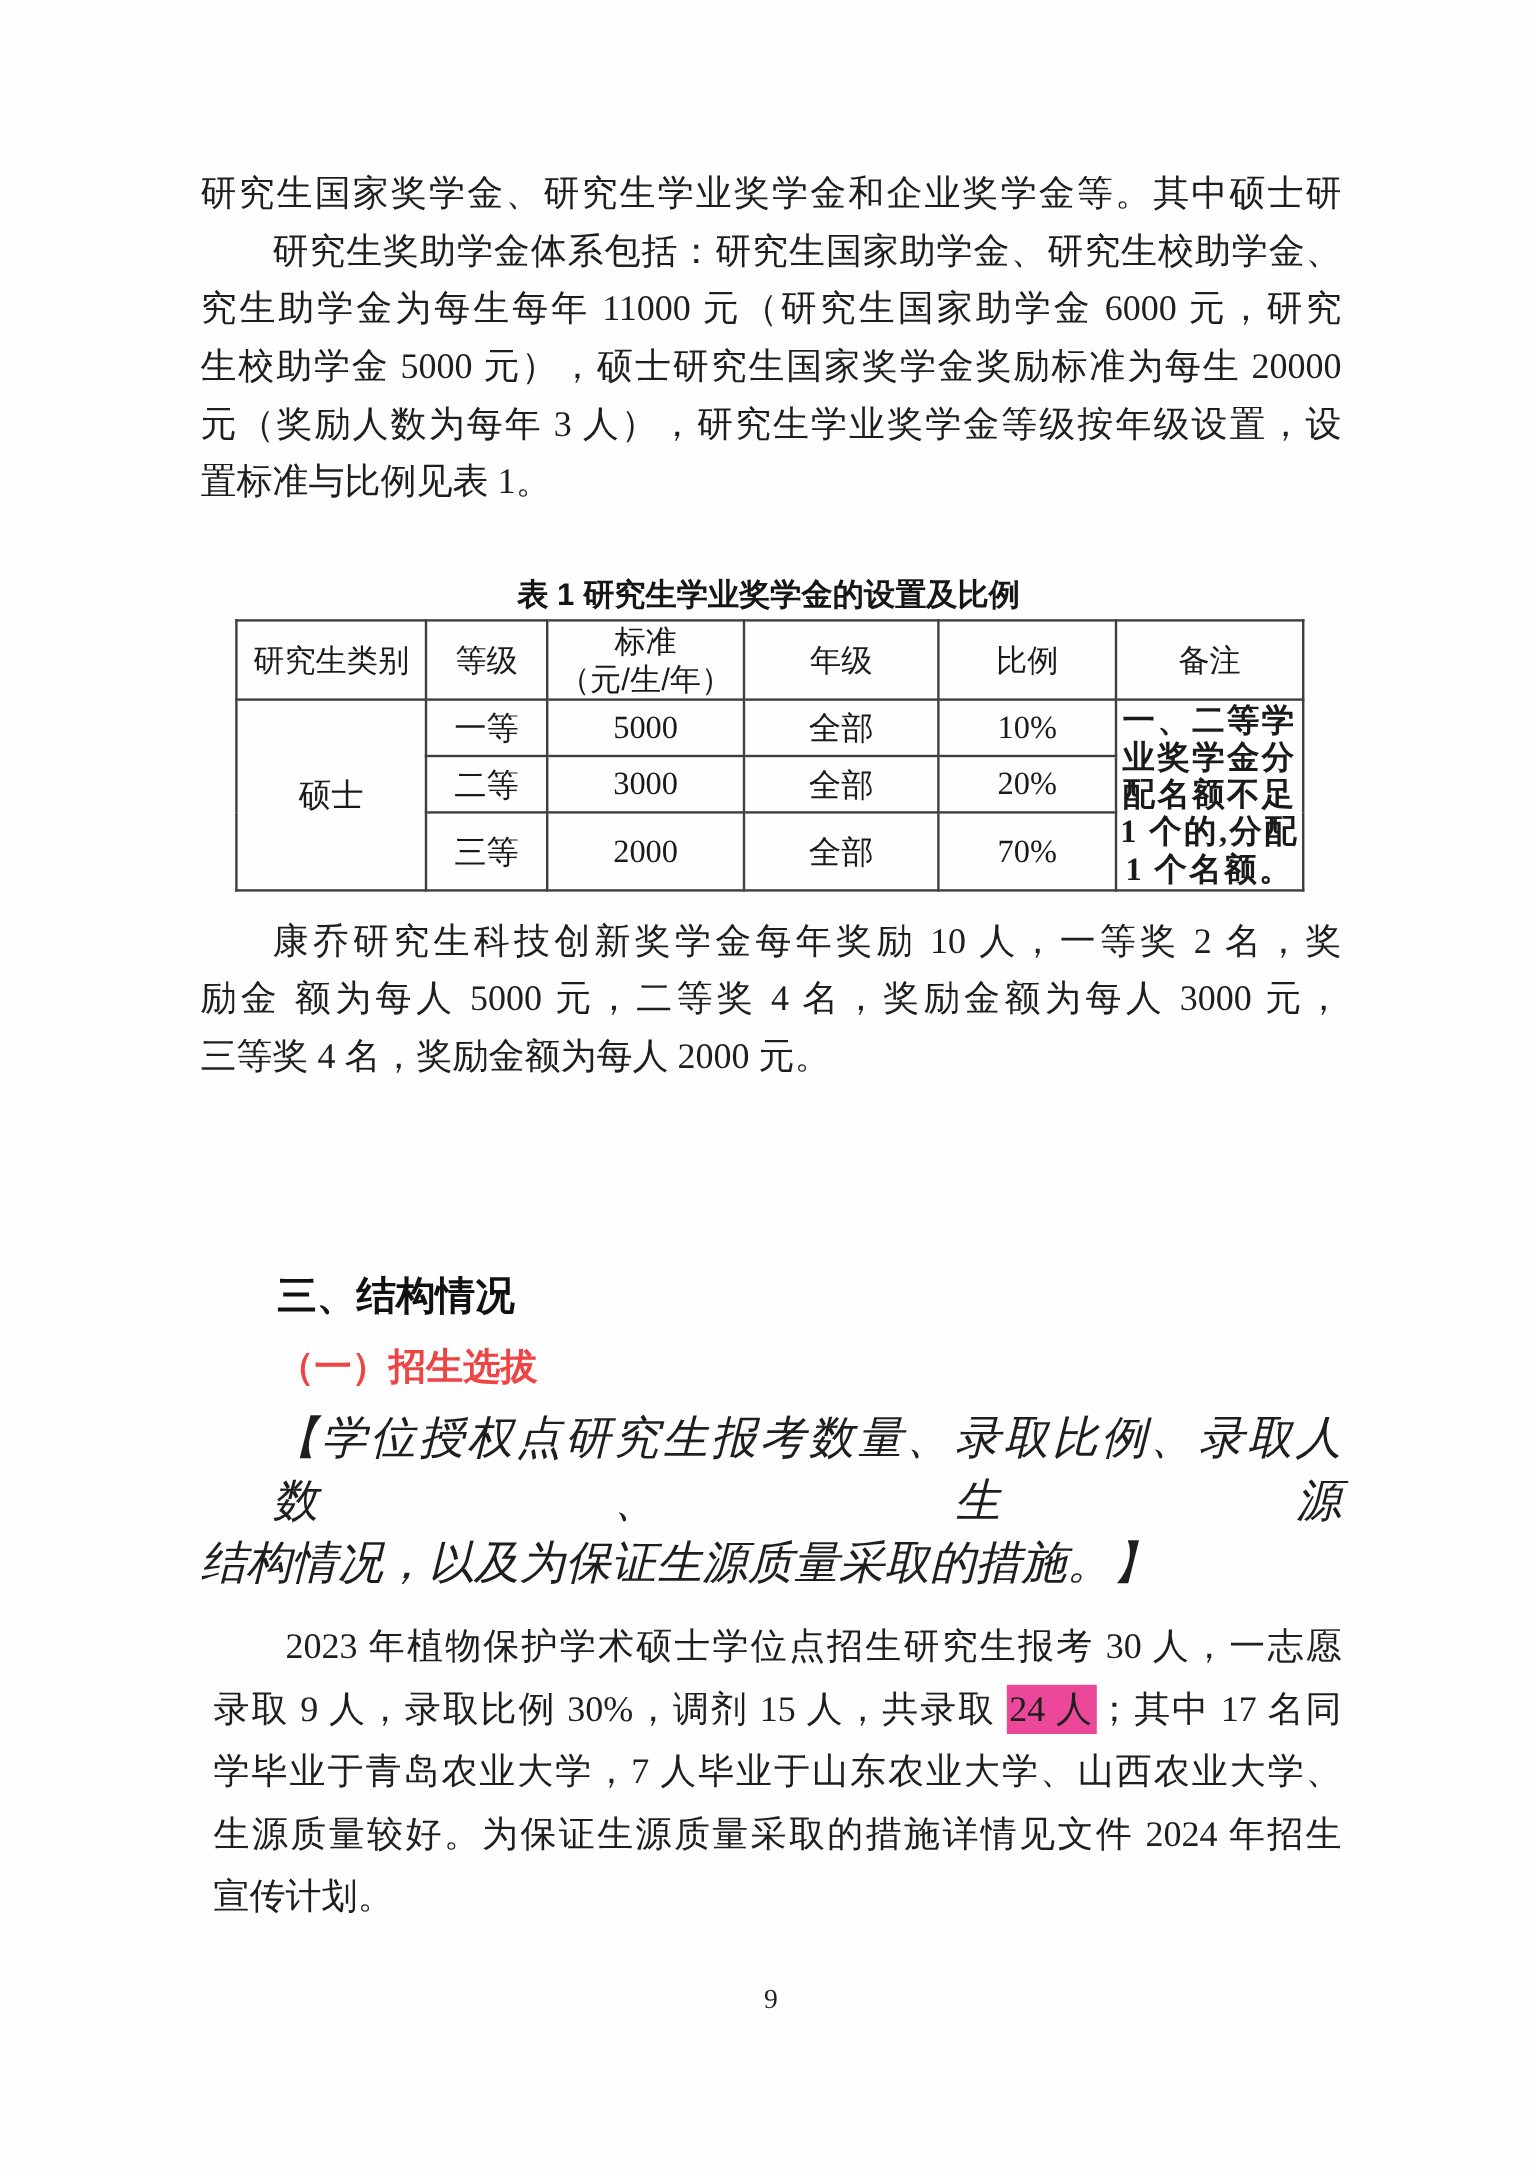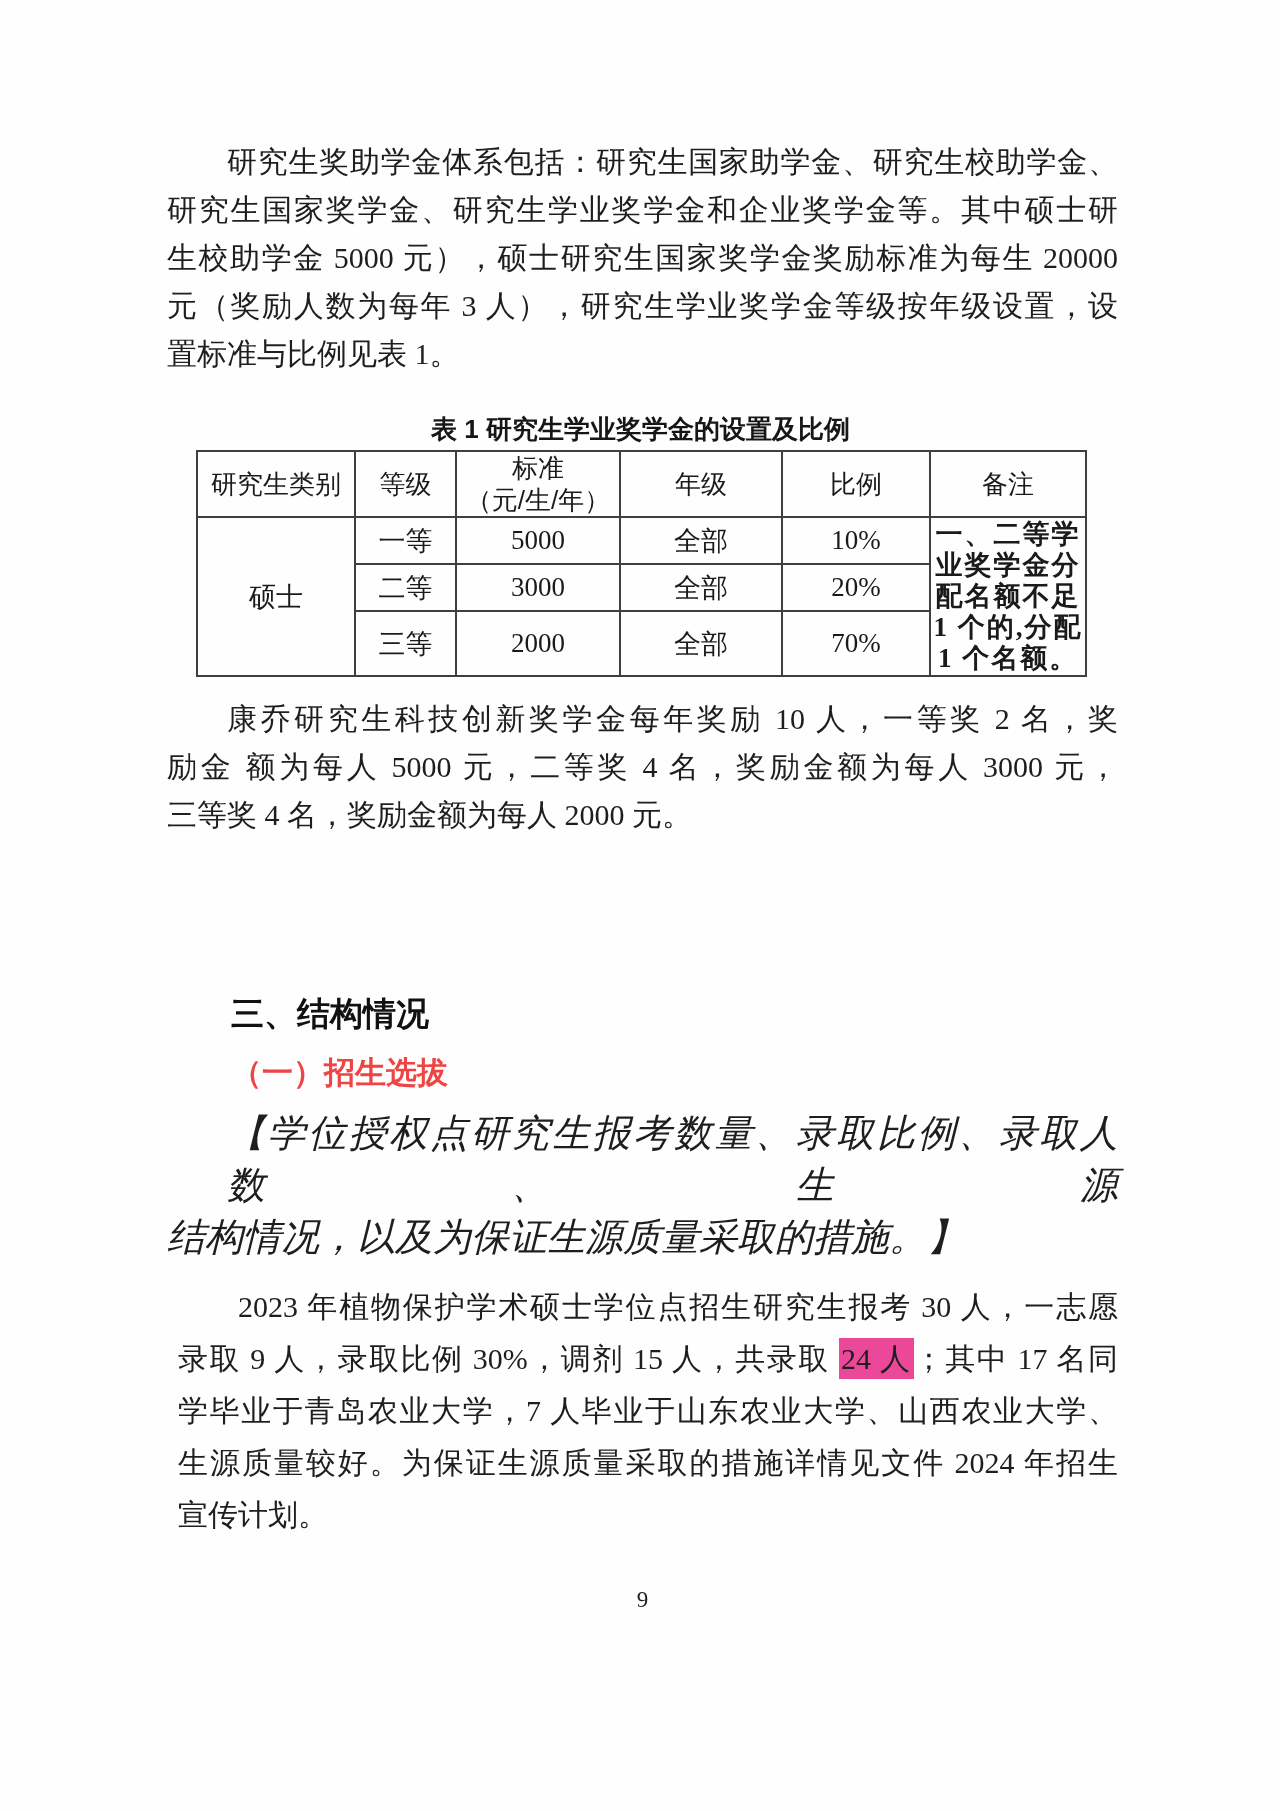--- a/index.html
+++ b/index.html
@@ -26,21 +26,21 @@
   .line.first { padding-left:60px; }
   .line.last  { text-align-last:left; }
   .p3 .line, .bracket .line { line-height:52px; }
 
   
   .bracket { margin-top:12px; }
   .bracket .line { font-style:italic; font-size:38px; }
 
   
   .table-title {
-    margin-top:34px;
+    margin-top:52px;
     margin-left:29px;
     width:889px;
     text-align:center;
     font-family:"Liberation Sans","DejaVu Sans",sans-serif;
     font-weight:600;
     font-size:26px;
     line-height:34px;
     color:#161616;
   }
 
@@ -116,22 +116,23 @@
     color:#222;
   }
 </style>
 </head>
 <body>
 
 <div class="page">
   <div class="content">
 
     <div class="para p1">
+      <div class="line">研究生国家奖学金、研究生学业奖学金和企业奖学金等。其中硕士研</div>
       <div class="line first">研究生奖助学金体系包括：研究生国家助学金、研究生校助学金、</div>
-      <div class="line">研究生国家奖学金、研究生学业奖学金和企业奖学金等。其中硕士研</div>
+      <div class="line">究生助学金为每生每年 11000 元（研究生国家助学金 6000 元，研究</div>
       <div class="line">生校助学金 5000 元），硕士研究生国家奖学金奖励标准为每生 20000</div>
       <div class="line">元（奖励人数为每年 3 人），研究生学业奖学金等级按年级设置，设</div>
       <div class="line last">置标准与比例见表 1。</div>
     </div>
 
     <div class="table-title">表 1  研究生学业奖学金的设置及比例</div>
 
     <table class="schol">
       <colgroup>
         <col style="width:158px">

